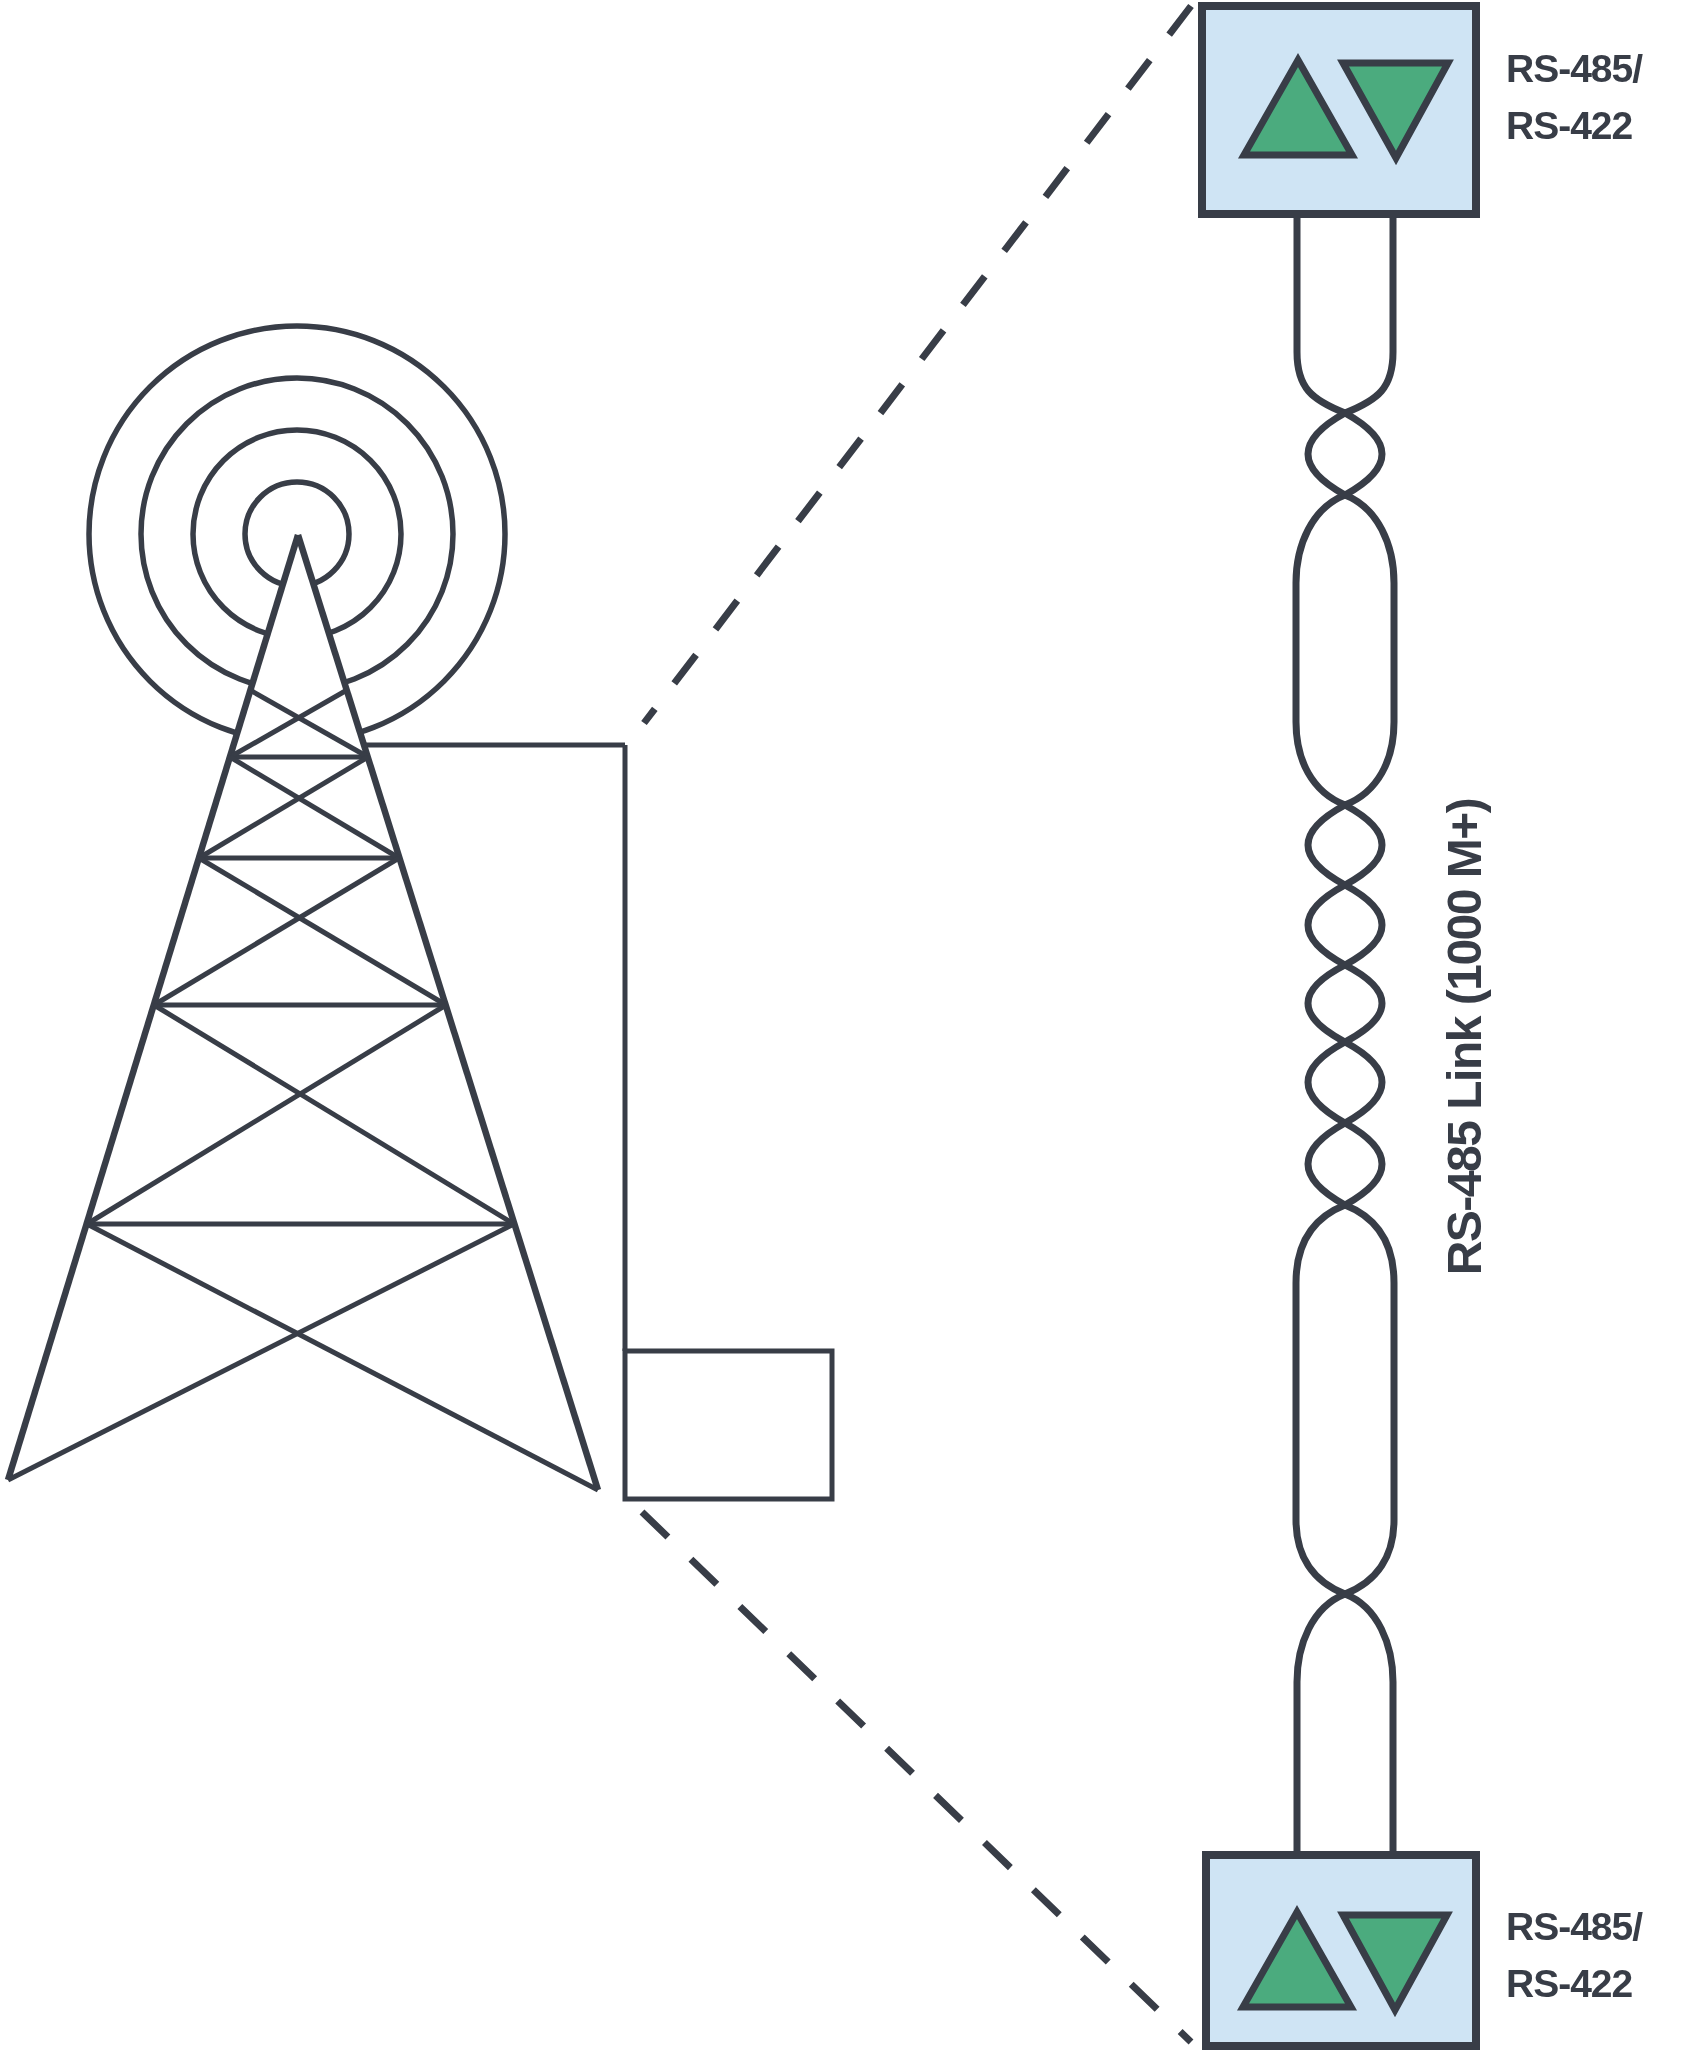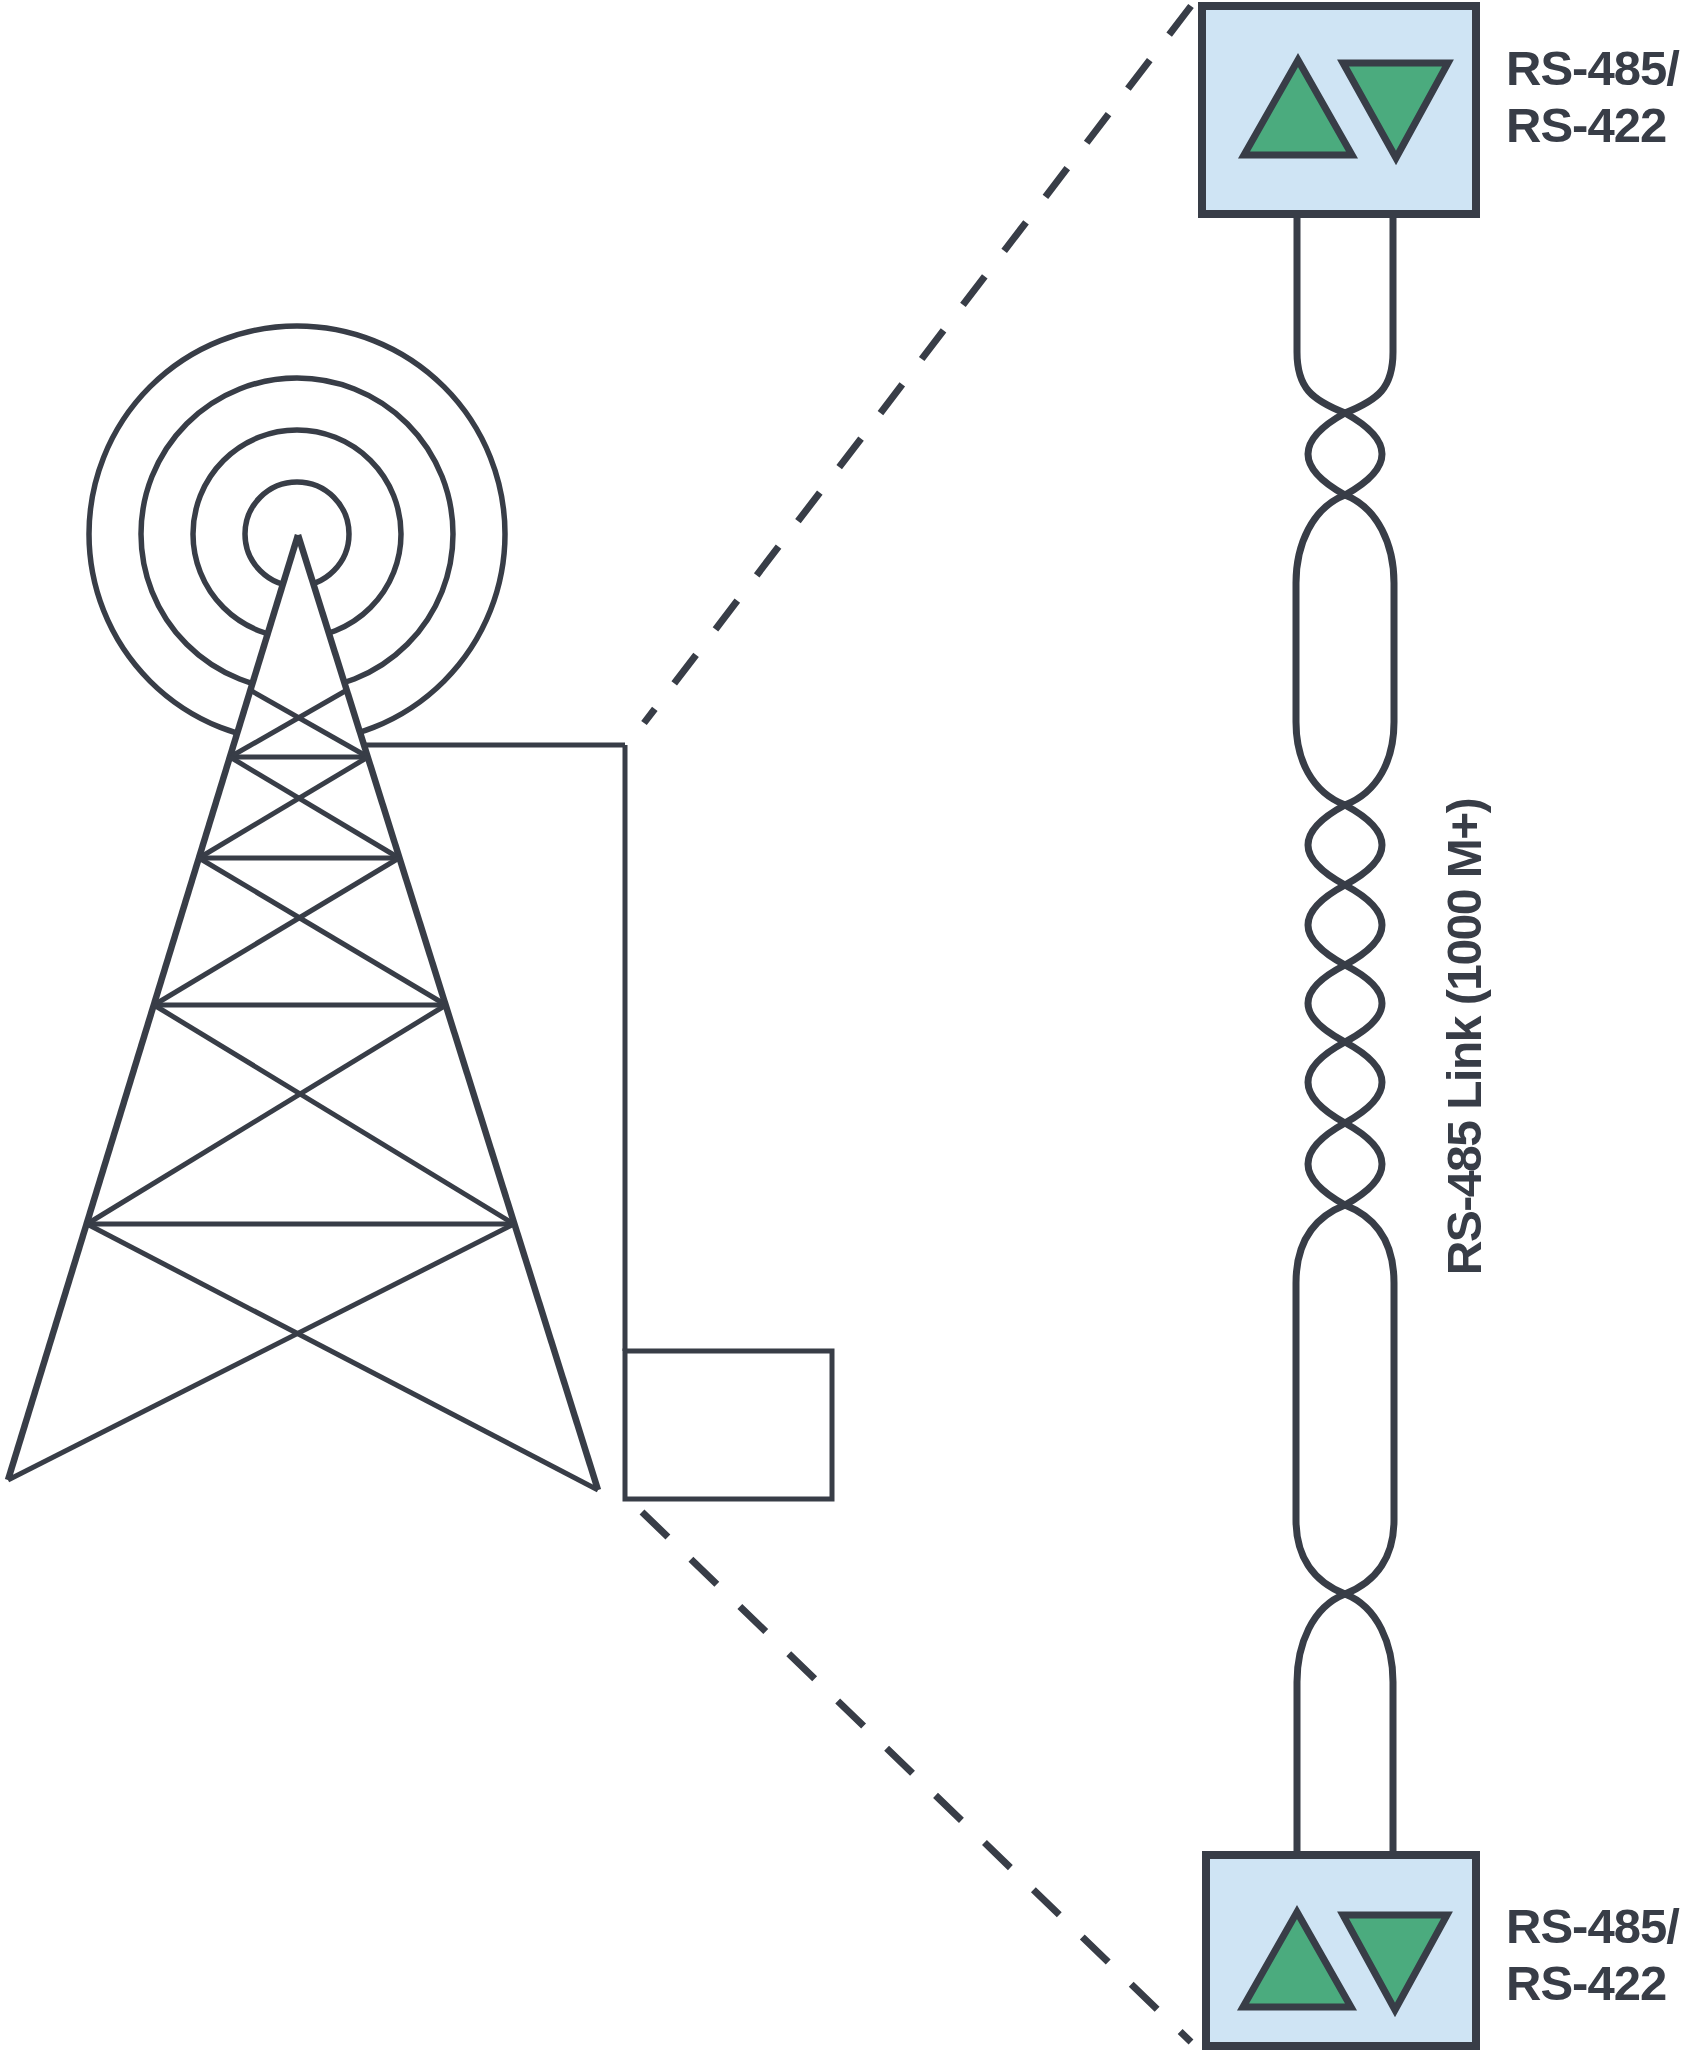--- a/index.html
+++ b/index.html
@@ -19,21 +19,21 @@
   .circ{stroke-width:5.5;}
   .mask{fill:var(--bg);stroke:none;}
   .dash{stroke:var(--line);fill:none;stroke-width:7;stroke-dasharray:36 32;}
   .boxfill{fill:var(--box_fill);stroke:var(--line);stroke-width:8;}
   .tri{fill:var(--green);stroke:var(--line);stroke-width:7;stroke-linejoin:miter;}
   .wire{stroke:var(--line);fill:none;stroke-width:7;}
 
   
   .label{
     position:absolute;
-    font-weight:700;font-size:49px;line-height:57px;
+    font-weight:700;font-size:39px;line-height:57px;
     letter-spacing:-1px;
     color:var(--line);
     white-space:nowrap;
   }
   .label-top{left:1506px;top:40px;}
   .label-bottom{left:1506px;top:1898px;}
   .cable-label{
     position:absolute;
     left:1464px;top:1037px;
     transform:translate(-50%,-50%) rotate(-90deg);

